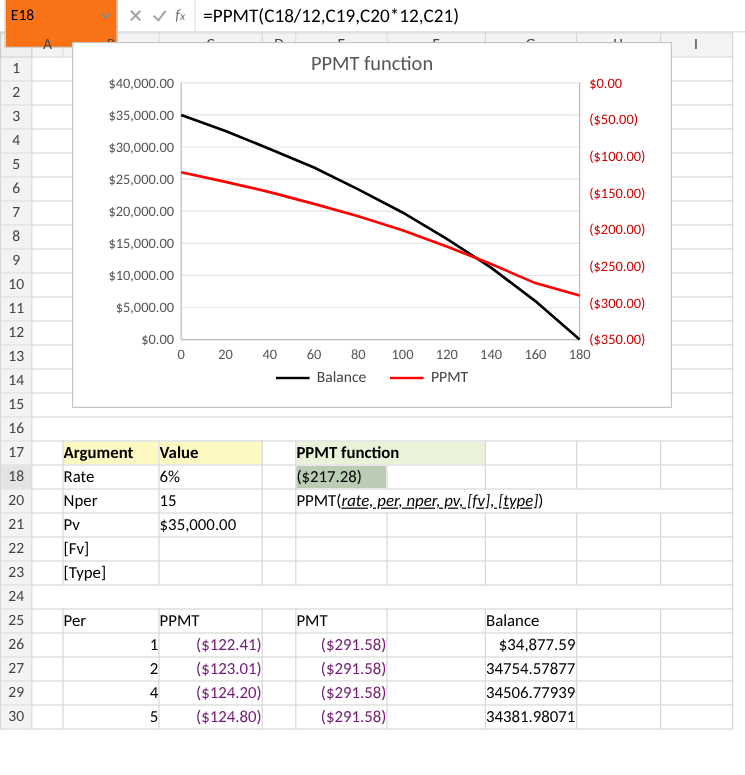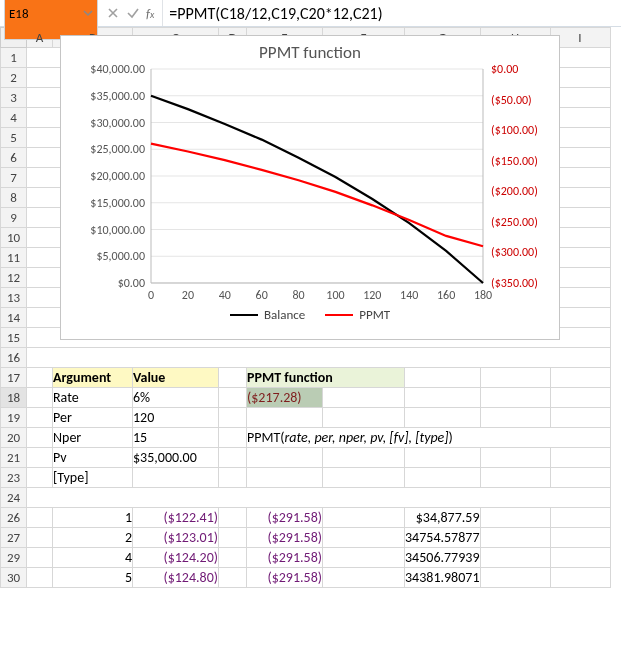--- a/index.html
+++ b/index.html
@@ -20,36 +20,36 @@
   .wB  { width: 80px; }
   .wC  { width: 86px; }
   .wD  { width: 28px; }
   .wE  { width: 76px; }
   .wF  { width: 82px; }
   .wG  { width: 72px; }
   .wH  { width: 70px; }
   .wI  { width: 60px; }
   .wRH { width: 26px; }
   .rh-sel { background: #e3e3e3 !important; }
-  .cell-sel { border: 2px solid #1a8f4d; background: #BACCB4; color: #7f1d1d; font-weight: 500; }
+  .cell-sel { border: 2px solid #1a8f4d; background: #BACCB4; color: #000000; font-weight: 500; }
   .ppmt-title { background: #eaf3d9; border-left: 3px solid #628f38; padding-left: 6px; font-weight: bold; text-align: left; }
   .arg-hdr { background: #fef9c3; font-weight: bold; padding-left: 4px; }
   .arg-cell { padding-left: 4px; }
   .val { padding-left: 4px; }
   .neg { color: #701a75; }
   .rightpad { text-align: right; padding-right: 6px; }
   .leftpad  { text-align: left;  padding-left: 6px; }
   .chart-holder { position: absolute; z-index: 2; left: 60px; top: 35px; width: 500px; height: 305px; background: #fff; border: 0.5px solid #c5c5c5; box-sizing: border-box; }
   .chart-title { text-align: center; font-size: 17px; color: #555; margin-top: 6px; }
   .chart-svg { display: block; margin: 0 auto; }
   .legend { display: flex; justify-content: center; gap: 20px; font-size: 13px; color: #444; margin-top:-4px;}
   .legend .k { display: flex; align-items: center; gap: 6px; }
   .legend .line { width: 28px; height: 0; border-top: 2px solid #000; }
   .fn { font-size: 14px; }
-  .fn i { font-style: italic; }
+  .fn i { font-style: italic; text-decoration: underline; }
 </style>
 </head>
 <body>
 
 <div class="wrap">
   <div class="fbar">
     <div class="namebox">
       <span>E18</span>
       <svg viewBox="0 0 10 10">
           <path d="M1 3 L5 7 L9 3" stroke="#888" fill="none" stroke-width="1.5"></path>
@@ -179,32 +179,20 @@
       <td class="arg-cell">Rate</td>
       <td class="val">6%</td>
       <td></td>
       <td class="cell-sel leftpad">($217.28)</td>
       <td></td>
           <td></td>
           <td></td>
           <td></td>
     </tr>
 
-    <tr>
-      <td class="rh">19</td>
-      <td></td>
-      <td class="arg-cell">Per</td>
-      <td class="val">120</td>
-      <td></td>
-          <td></td>
-          <td></td>
-          <td></td>
-          <td></td>
-          <td></td>
-    </tr>
 
     <tr>
       <td class="rh">20</td>
       <td></td>
       <td class="arg-cell">Nper</td>
       <td class="val">15</td>
       <td></td>
       <td colspan="5" class="leftpad fn">
         <span>PPMT(</span><i>rate, per, nper, pv, [fv], [type]</i><span>)</span>
       </td>
@@ -215,36 +203,60 @@
       <td class="arg-cell">Pv</td>
       <td class="val">$35,000.00</td>
       <td></td>
           <td></td>
           <td></td>
           <td></td>
           <td></td>
           <td></td>
     </tr>
     <tr>
+      <td class="rh">22</td>
+      <td></td>
+      <td class="arg-cell">[Fv]</td>
+      <td class="val"></td>
+      <td></td>
+          <td></td>
+          <td></td>
+          <td></td>
+          <td></td>
+          <td></td>
+    </tr>
+    <tr>
       <td class="rh">23</td>
       <td></td>
       <td class="arg-cell">[Type]</td>
       <td class="val"></td>
       <td></td>
           <td></td>
           <td></td>
           <td></td>
           <td></td>
           <td></td>
     </tr>
     <tr>
           <td class="rh">24</td>
           <td colspan="9"></td>
         </tr>
 
+    <tr>
+      <td class="rh">25</td>
+      <td></td>
+      <td class="leftpad">Per</td>
+      <td class="leftpad">PPMT</td>
+      <td></td>
+      <td class="leftpad">PMT</td>
+      <td></td>
+      <td class="leftpad">Balance</td>
+      <td></td>
+          <td></td>
+    </tr>
 
     <tr>
       <td class="rh">26</td>
       <td></td>
       <td class="rightpad">1</td>
       <td class="rightpad neg">($122.41)</td>
       <td></td>
       <td class="rightpad neg">($291.58)</td>
       <td></td>
       <td class="rightpad">$34,877.59</td>

